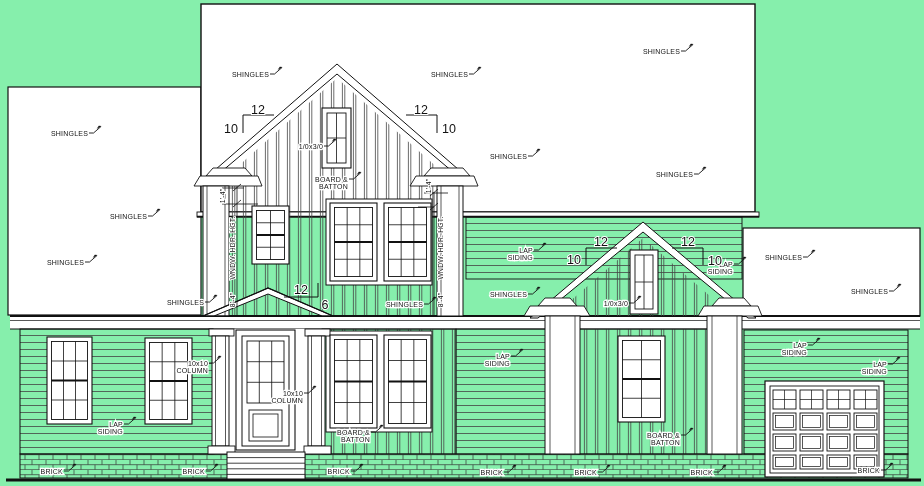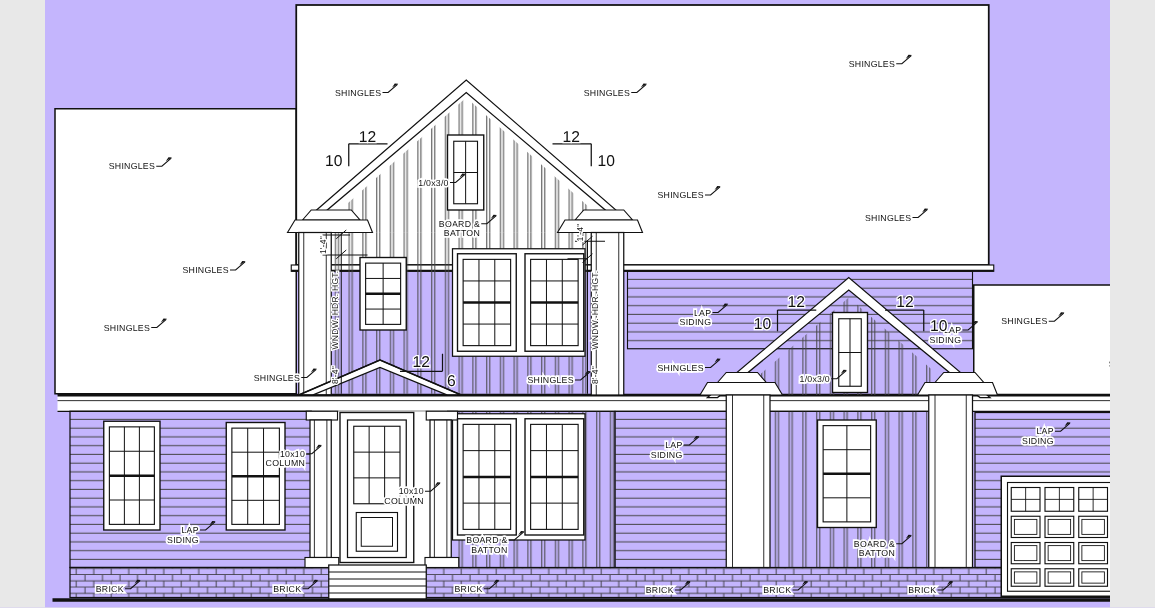--- a/index.html
+++ b/index.html
@@ -1,16 +1,16 @@
 <!DOCTYPE html>
 <html><head>
 <meta charset="utf-8">
 <style>
   html,body{margin:0;padding:0;background:#e8e8e8;}
-  .stage{position:relative;width:852px;height:486px;background:#c4b5fd;margin:0 auto;
+  .stage{position:relative;width:924px;height:486px;background:#86efac;margin:0 auto;
          font-family:"Liberation Sans",sans-serif;overflow:hidden;}
   svg{position:absolute;inset:0;}
   .ann-text{fill:#111;stroke:#fff;stroke-width:2.6px;paint-order:stroke;
             font-family:"Liberation Sans",sans-serif;letter-spacing:.2px;}
   .pitch-text{fill:#111;stroke:#fff;stroke-width:2px;paint-order:stroke;
               font-family:"Liberation Sans",sans-serif;}
   .dim-text{fill:#111;stroke:#fff;stroke-width:2px;paint-order:stroke;
             font-family:"Liberation Sans",sans-serif;letter-spacing:.2px;}
 </style>
 </head>

